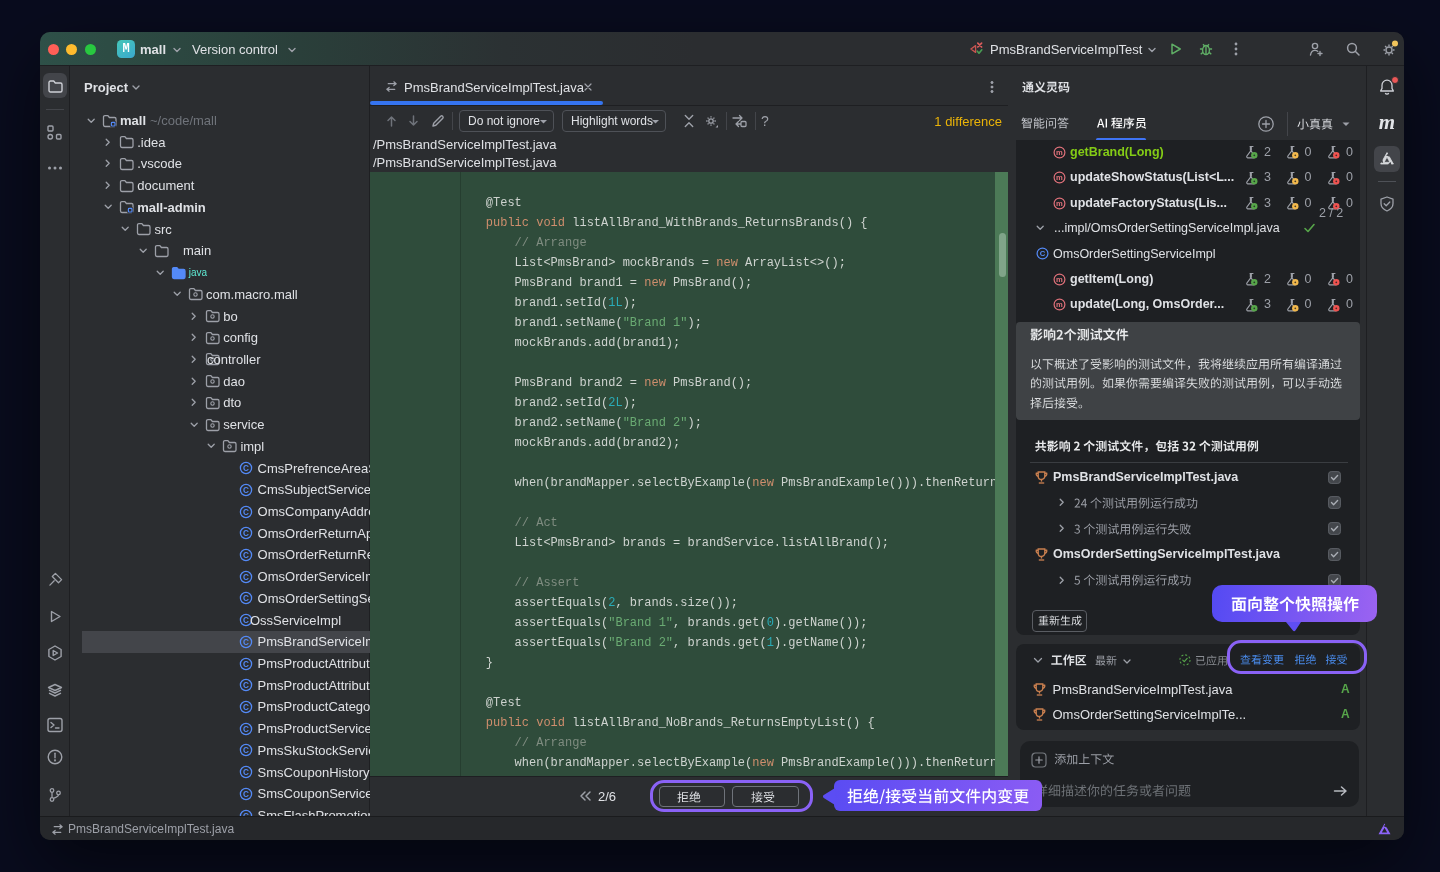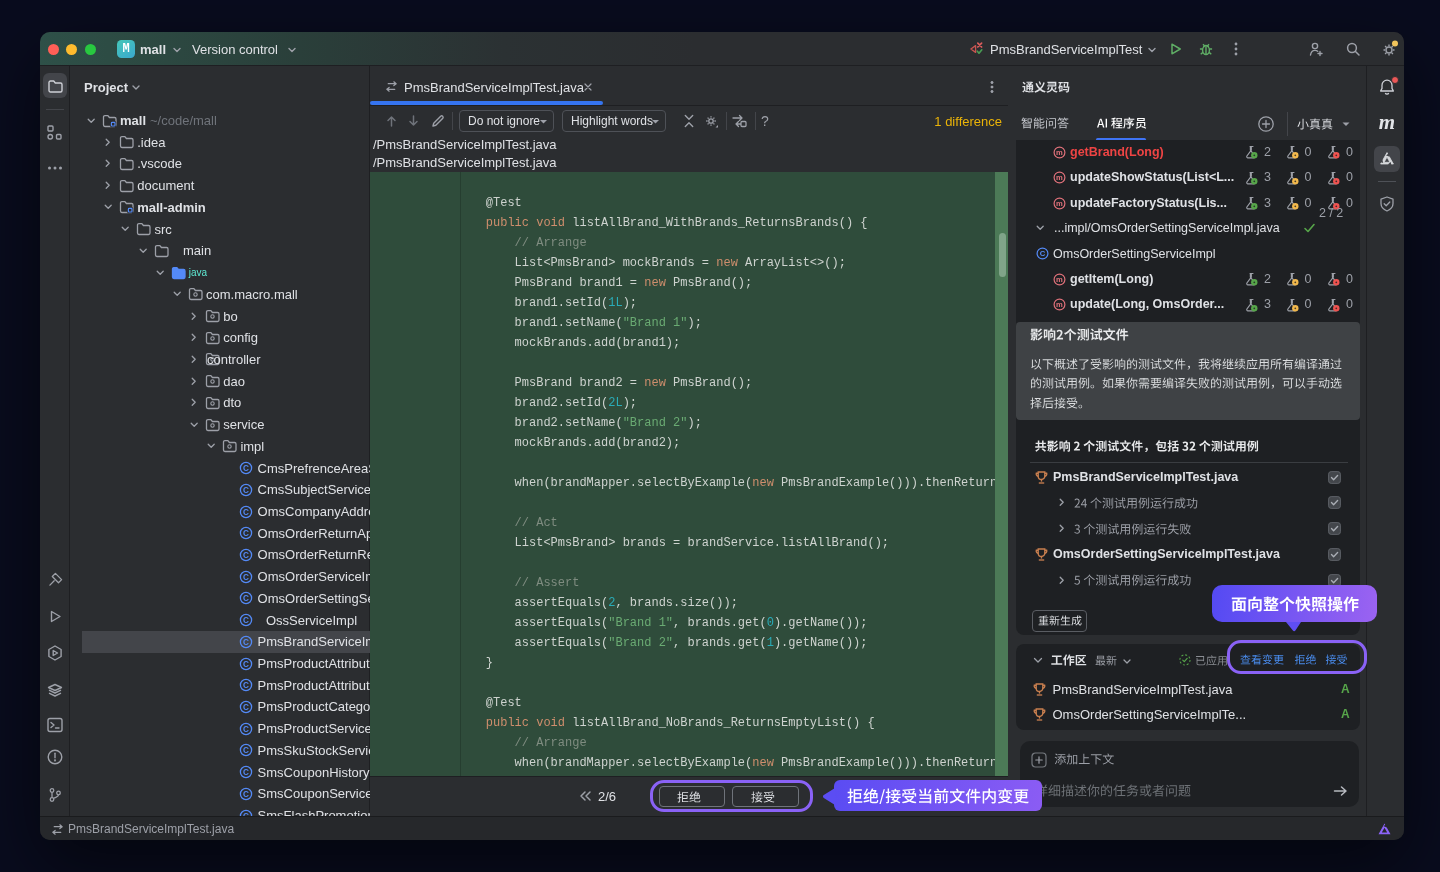--- a/index.html
+++ b/index.html
@@ -415,21 +415,21 @@
     <div style="position:absolute;left:217.6px;top:534.1px;height:21px;line-height:21px;font-family:'Liberation Sans',sans-serif;font-size:13.0px;font-weight:400;color:#dfe1e5;white-space:pre;text-align:left;letter-spacing:0">OmsOrderServiceImpl</div>
     <svg style="position:absolute;left:199.1px;top:559.3px" width="14" height="14" viewBox="0 0 14 14" fill="none">
       <circle cx="7" cy="7" r="5.6" stroke="#548af7" stroke-width="1.3"></circle>
       <text x="7" y="9.8" font-family="Liberation Sans" font-size="8.2" font-weight="700" fill="#548af7" text-anchor="middle">C</text>
     </svg>
     <div style="position:absolute;left:217.6px;top:555.8px;height:21px;line-height:21px;font-family:'Liberation Sans',sans-serif;font-size:13.0px;font-weight:400;color:#dfe1e5;white-space:pre;text-align:left;letter-spacing:0">OmsOrderSettingServiceImpl</div>
     <svg style="position:absolute;left:199.1px;top:581.1px" width="14" height="14" viewBox="0 0 14 14" fill="none">
       <circle cx="7" cy="7" r="5.6" stroke="#548af7" stroke-width="1.3"></circle>
       <text x="7" y="9.8" font-family="Liberation Sans" font-size="8.2" font-weight="700" fill="#548af7" text-anchor="middle">C</text>
     </svg>
-    <div style="position:absolute;left:226px;top:577.6px;height:21px;line-height:21px;font-family:'Liberation Sans',sans-serif;font-size:13.0px;font-weight:400;color:#dfe1e5;white-space:pre;text-align:left;letter-spacing:0">OssServiceImpl</div>
+    <div style="position:absolute;left:210px;top:577.6px;height:21px;line-height:21px;font-family:'Liberation Sans',sans-serif;font-size:13.0px;font-weight:400;color:#dfe1e5;white-space:pre;text-align:left;letter-spacing:0">OssServiceImpl</div>
     <div style="position:absolute;left:42.0px;top:599.0px;width:288.0px;height:21.6px;background:#43454a"></div>
     <svg style="position:absolute;left:199.1px;top:602.8px" width="14" height="14" viewBox="0 0 14 14" fill="none">
       <circle cx="7" cy="7" r="5.6" stroke="#548af7" stroke-width="1.3"></circle>
       <text x="7" y="9.8" font-family="Liberation Sans" font-size="8.2" font-weight="700" fill="#548af7" text-anchor="middle">C</text>
     </svg>
     <div style="position:absolute;left:217.6px;top:599.3px;height:21px;line-height:21px;font-family:'Liberation Sans',sans-serif;font-size:13.0px;font-weight:400;color:#dfe1e5;white-space:pre;text-align:left;letter-spacing:0">PmsBrandServiceImpl</div>
     <svg style="position:absolute;left:199.1px;top:624.5px" width="14" height="14" viewBox="0 0 14 14" fill="none">
       <circle cx="7" cy="7" r="5.6" stroke="#548af7" stroke-width="1.3"></circle>
       <text x="7" y="9.8" font-family="Liberation Sans" font-size="8.2" font-weight="700" fill="#548af7" text-anchor="middle">C</text>
     </svg>
@@ -654,21 +654,21 @@
       </svg>
     </div>
     <svg style="position:absolute;left:1301.0px;top:88.0px" width="10" height="9" viewBox="0 0 10 9" fill="none">
       <path d="M1.5 2.5l3.5 3.5L8.5 2.5z" fill="#9da0a8"></path>
     </svg>
     <div style="position:absolute;left:976.0px;top:108.0px;width:344.0px;height:495.0px;background:#1e2023;border-radius:0 0 8px 8px"></div>
     <svg style="position:absolute;left:1013.0px;top:113.7px" width="13" height="13" viewBox="0 0 13 13" fill="none">
       <circle cx="6.5" cy="6.5" r="5.4" stroke="#e0717a" stroke-width="1.2"></circle>
       <text x="6.5" y="9.3" font-family="Liberation Sans" font-size="7.6" font-weight="700" fill="#e0717a" text-anchor="middle">m</text>
     </svg>
-    <div style="position:absolute;left:1030.0px;top:109.9px;height:20px;line-height:20px;font-family:'Liberation Sans',sans-serif;font-size:12.5px;font-weight:700;color:#ef4444;white-space:pre;text-align:left;letter-spacing:0">getBrand(Long)</div>
+    <div style="position:absolute;left:1030.0px;top:109.9px;height:20px;line-height:20px;font-family:'Liberation Sans',sans-serif;font-size:12.5px;font-weight:700;color:#84cc16;white-space:pre;text-align:left;letter-spacing:0">getBrand(Long)</div>
     <svg style="position:absolute;left:1205.0px;top:113.2px" width="13" height="14" viewBox="0 0 13 14" fill="none">
       <path d="M4.6 1.5h3.8M5.4 1.5v3.6L9.8 11a1.2 1.2 0 0 1-1 1.8H2.9a1.2 1.2 0 0 1-1-1.8l4.4-5.9V1.5" stroke="#9da0a8" stroke-width="1.2" stroke-linejoin="round"></path>
       <circle cx="9.3" cy="10.3" r="3.2" fill="#57a64a"></circle>
       <circle cx="9.3" cy="10.3" r=".9" fill="#1e2023" opacity=".8"></circle>
     </svg>
     <div style="position:absolute;left:1224.0px;top:109.9px;height:20px;line-height:20px;font-family:'Liberation Sans',sans-serif;font-size:12.5px;font-weight:400;color:#9da0a8;white-space:pre;text-align:left;letter-spacing:0">2</div>
     <svg style="position:absolute;left:1245.5px;top:113.2px" width="13" height="14" viewBox="0 0 13 14" fill="none">
       <path d="M4.6 1.5h3.8M5.4 1.5v3.6L9.8 11a1.2 1.2 0 0 1-1 1.8H2.9a1.2 1.2 0 0 1-1-1.8l4.4-5.9V1.5" stroke="#9da0a8" stroke-width="1.2" stroke-linejoin="round"></path>
       <circle cx="9.3" cy="10.3" r="3.2" fill="#f2b84c"></circle>
       <circle cx="9.3" cy="10.3" r=".9" fill="#1e2023" opacity=".8"></circle>

